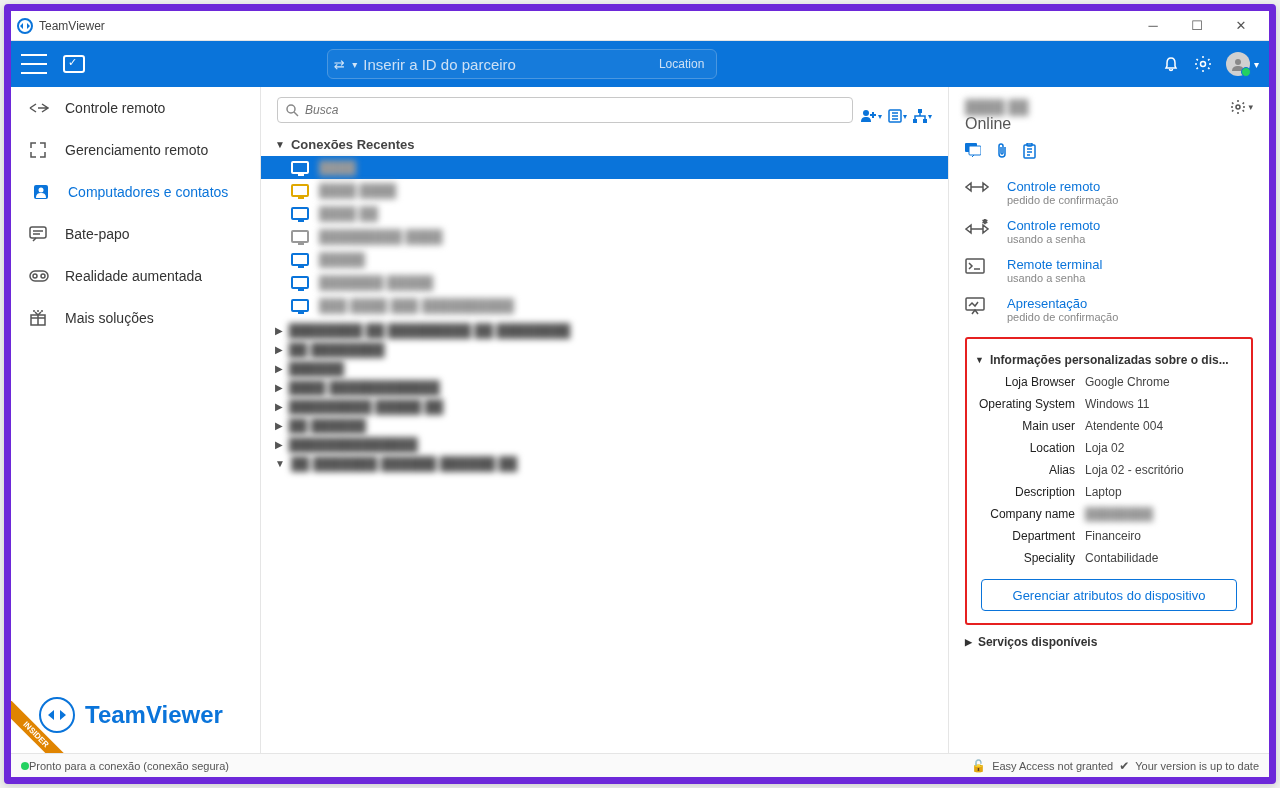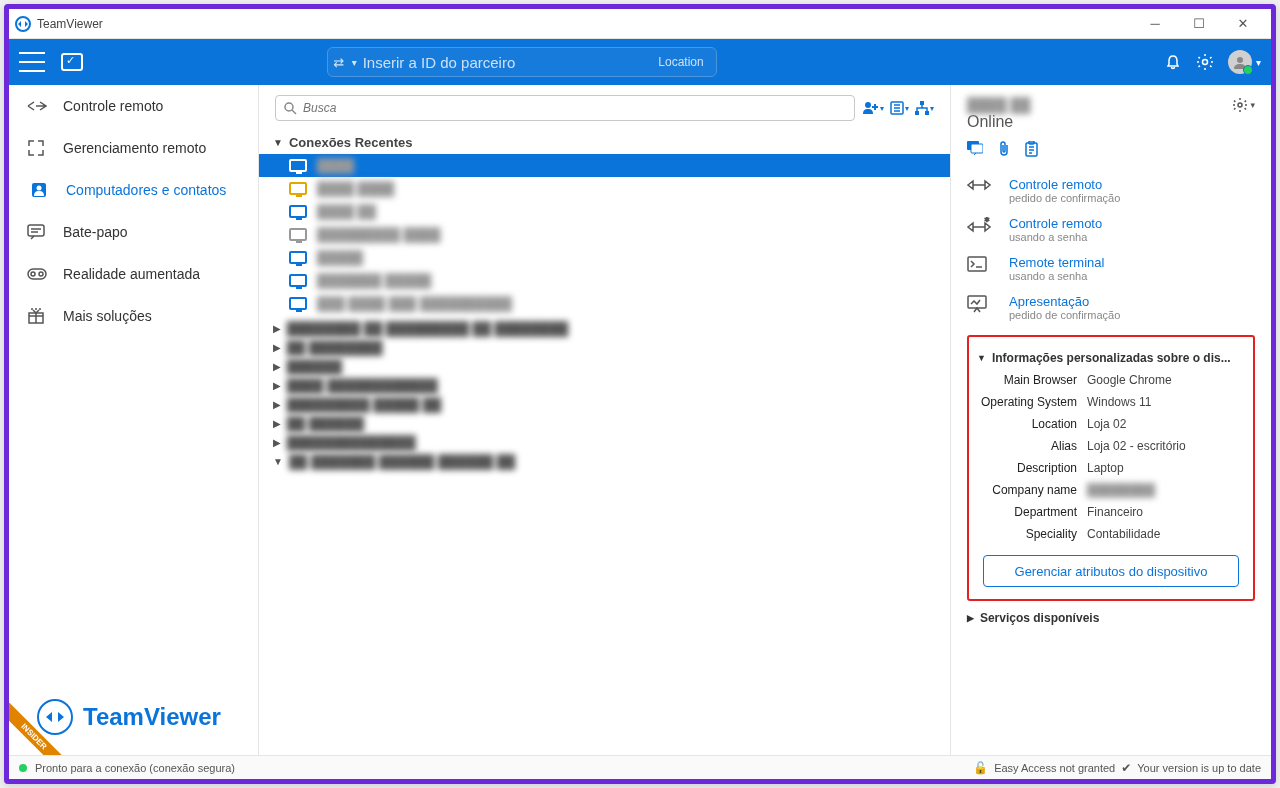--- a/index.html
+++ b/index.html
@@ -1,17 +1,17 @@
 <!DOCTYPE html>
 <html><head>
 <meta charset="utf-8">
 <style>
 * { box-sizing: border-box; margin: 0; padding: 0; font-family: "Segoe UI", Arial, sans-serif; }
 body { background: #f0f0f0; display: flex; justify-content: center; align-items: flex-start; padding: 4px; }
-.window { width: 1272px; height: 780px; background: #fff; border: 5px solid #6d28d9; border-radius: 4px; box-shadow: 0 2px 8px rgba(0,0,0,0.15); overflow: hidden; display: flex; flex-direction: column; position: relative; }
+.window { width: 1272px; height: 780px; background: #fff; border: 7px solid #6d28d9; border-radius: 4px; box-shadow: 0 2px 8px rgba(0,0,0,0.15); overflow: hidden; display: flex; flex-direction: column; position: relative; }
 .titlebar { height: 30px; display: flex; align-items: center; padding: 0 6px; border-bottom: 1px solid #e5e5e5; background: #fff; }
 .titlebar .tv-icon { width:16px; height:16px; margin-right:6px; display:inline-flex; align-items:center; justify-content:center; }
 .titlebar .title { font-size: 12px; color: #444; }
 .titlebar .win-controls { margin-left: auto; display: flex; }
 .titlebar .win-controls span { width: 44px; height: 30px; display:flex; justify-content:center; align-items:center; font-size:13px; color:#555; }
 .ribbon { height: 46px; background: #0d6efd; background: #1a75d9; background: #0a74da; display:flex; align-items:center; padding: 0 10px; color:#fff; }
 .ribbon .hamburger { width:26px; height:20px; display:flex; flex-direction:column; justify-content:space-between; margin-right:16px; cursor:pointer; }
 .ribbon .hamburger span { height:2px; background:#fff; }
 .ribbon .note-icon { width:22px; height:18px; border:2px solid #fff; border-radius:3px; position:relative; margin-right:20px; }
 .ribbon .note-icon::after { content:"✓"; position:absolute; font-size:11px; top:-1px; left:3px; }
@@ -30,21 +30,21 @@
 .body { flex:1; display:flex; overflow:hidden; }
 .sidebar { width:250px; border-right:1px solid #e5e5e5; background:#fff; display:flex; flex-direction:column; position:relative; }
 .nav-item { display:flex; align-items:center; height:42px; padding:0 18px; font-size:14px; color:#333; gap:14px; cursor:pointer; }
 .nav-item.active { color:#0a74da; background:#fff; border-left:3px solid transparent; }
 .nav-item .nicon { width:22px; display:flex; }
 .brand { position:absolute; bottom:20px; left:28px; display:flex; align-items:center; gap:10px; }
 .brand .logo { width:36px; height:36px; border:2px solid #0a74da; border-radius:50%; display:flex; align-items:center; justify-content:center; color:#0a74da; font-size:18px; }
 .brand .txt { font-size:24px; font-weight:700; color:#0a74da; }
 
 .center { flex:1; display:flex; flex-direction:column; border-right:1px solid #e5e5e5; overflow:hidden; }
-.search-row { display:flex; align-items:center; padding:10px 16px 8px; gap:8px; }
+.search-row { display:flex; align-items:flex-end; padding:10px 16px 8px; gap:8px; }
 .searchbox { flex:1; height:26px; border:1px solid #c8c8c8; border-radius:4px; display:flex; align-items:center; padding:0 8px; }
 .searchbox input { border:none; outline:none; font-size:12px; font-style:italic; color:#888; flex:1; }
 .search-actions { display:flex; gap:6px; color:#0a74da; }
 .search-actions .act { display:flex; align-items:center; font-size:14px; gap:1px; cursor:pointer; }
 .search-actions .act .chev-sm { font-size:8px; }
 
 .group-header { display:flex; align-items:center; font-size:13px; font-weight:600; color:#444; padding:6px 14px 4px; gap:6px; }
 .list { padding-bottom:4px; }
 .li { display:flex; align-items:center; height:23px; padding:0 14px 0 30px; font-size:13px; color:#444; gap:10px; }
 .li .mon { width:18px; height:13px; border:2px solid #0a74da; border-radius:2px; position:relative; }
@@ -75,21 +75,21 @@
 
 .highlight-box { border:2px solid #e62020; border-radius:3px; padding:10px 8px 12px; margin-top:8px; }
 .section-h { font-weight:700; font-size:12px; display:flex; align-items:center; gap:6px; padding:4px 0; }
 .kv { display:flex; padding:4px 0; font-size:12px; }
 .kv .k { width:110px; text-align:right; padding-right:10px; color:#222; font-weight:500; }
 .kv .v { flex:1; color:#444; }
 .kv .v.blur { filter:blur(3px); color:#999; }
 .manage-btn { margin:10px auto 0; display:block; width:calc(100% - 12px); border:1px solid #0a74da; color:#0a74da; background:#fff; border-radius:4px; height:32px; font-size:13px; cursor:pointer; }
 .avail-h { font-weight:700; font-size:12px; display:flex; align-items:center; gap:6px; padding:10px 0 4px; }
 
-.statusbar { height:24px; border-top:1px solid #e5e5e5; display:flex; align-items:center; padding:0 10px; font-size:11px; color:#555; gap:8px; background:#fafafa; }
+.statusbar { height:24px; border-top:1px solid #e5e5e5; display:flex; align-items:center; padding:0 10px; font-size:11px; color:#555; background:#fafafa; }
 .statusbar .dot { width:8px; height:8px; background:#23d160; border-radius:50%; }
 .statusbar .right { margin-left:auto; display:flex; align-items:center; gap:6px; }
 .statusbar .lock, .statusbar .chk { font-size:12px; }
 
 svg { display:block; }
 @supports not (transform:rotate(45deg)) { .insider-badge{display:none;} }
 .insider-wrap { position:absolute; left:0; bottom:0; width:60px; height:60px; overflow:hidden; }
 .insider-wrap .badge { position:absolute; left:-20px; bottom:12px; width:90px; text-align:center; background:#e08400; color:#fff; font-size:8px; font-weight:700; padding:2px 0; transform:rotate(45deg); }
 </style>
 </head>
@@ -408,26 +408,30 @@
             <div class="t2">pedido de confirmação</div>
           </div>
       </div>
 
       <div class="highlight-box">
         <div class="section-h">
             <span style="font-size:9px;">▼</span>
             <span>Informações personalizadas sobre o dis...</span>
           </div>
         <div class="kv">
-            <div class="k">Main Browser</div>
+            <div class="k">Loja Browser</div>
             <div class="v">Google Chrome</div>
           </div>
         <div class="kv">
             <div class="k">Operating System</div>
             <div class="v">Windows 11</div>
+          </div>
+        <div class="kv">
+            <div class="k">Main user</div>
+            <div class="v">Atendente 004</div>
           </div>
         <div class="kv">
             <div class="k">Location</div>
             <div class="v">Loja 02</div>
           </div>
         <div class="kv">
             <div class="k">Alias</div>
             <div class="v">Loja 02 - escritório</div>
           </div>
         <div class="kv">

